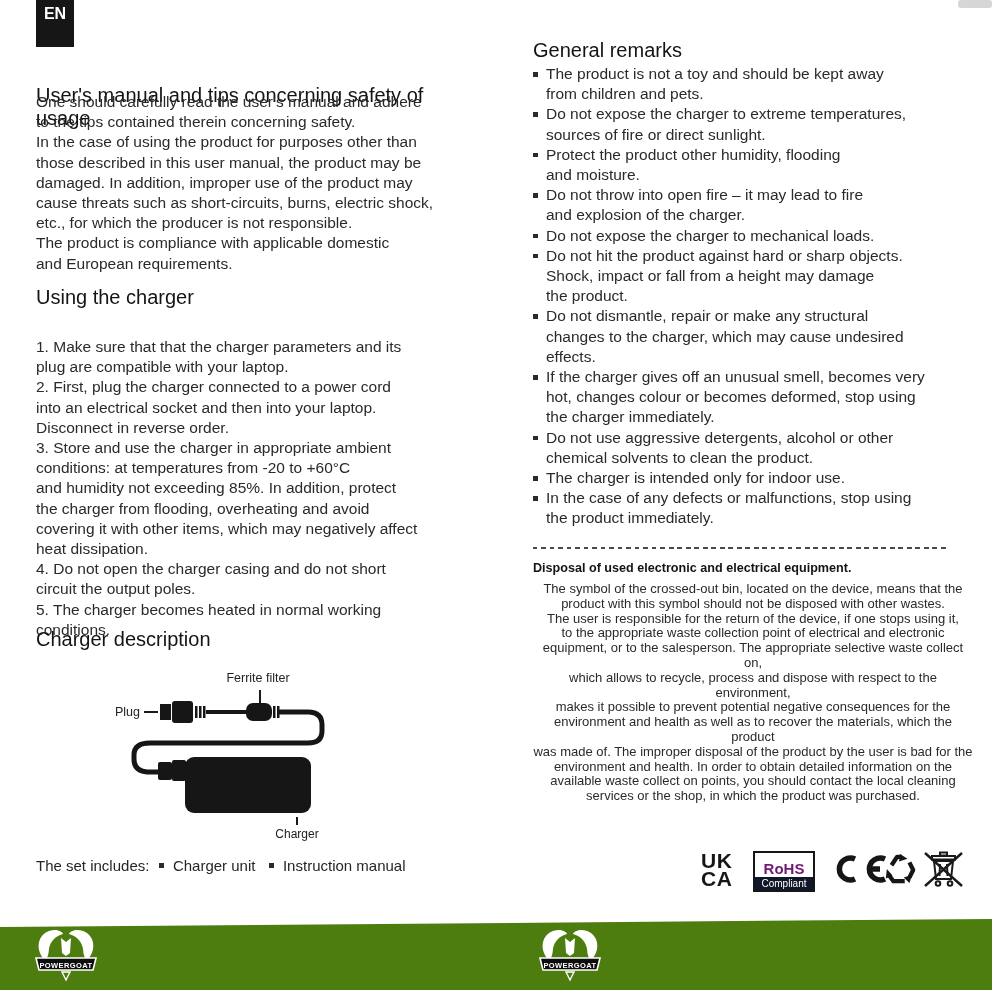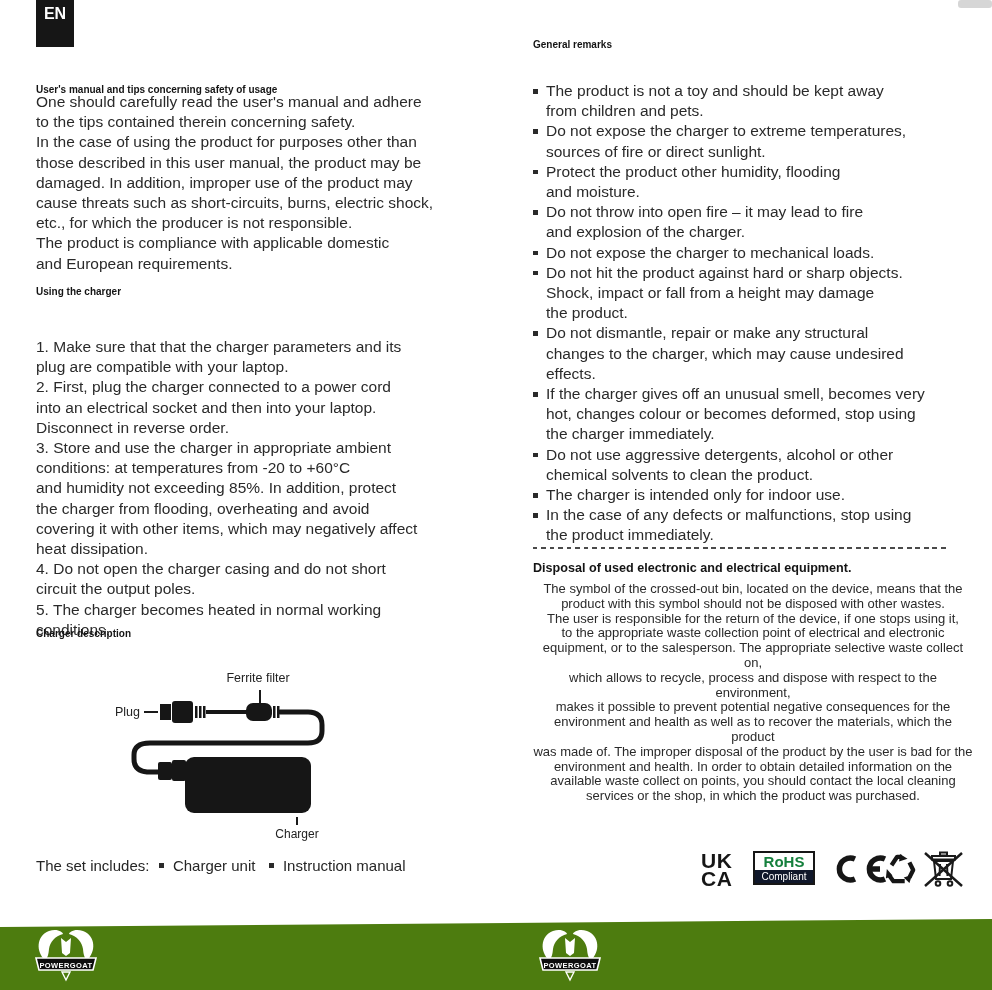--- a/index.html
+++ b/index.html
@@ -3,21 +3,21 @@
 <meta charset="utf-8">
 <style>
   html,body{margin:0;padding:0;}
   body{
     width:992px;height:990px;background:#ffffff;position:relative;overflow:hidden;
     font-family:"Liberation Sans", sans-serif;color:#262626;
     -webkit-font-smoothing:antialiased;
   }
   .abs{position:absolute;}
   .pre{white-space:pre-line;}
-  .h1{font-weight:700;font-size:10px;color:#141414;}
+  .h1{font-weight:400;font-size:20px;color:#141414;}
   .body-txt{font-size:15.5px;line-height:20.2px;color:#2a2a2a;}
   
   .en-badge{
     left:36px;top:0;width:38px;height:47px;background:#161616;color:#fff;
     display:flex;align-items:flex-end;justify-content:center;
     font-weight:700;font-size:16px;padding-bottom:24px;box-sizing:border-box;
   }
   
   .left-col{left:36px;width:440px;}
   .right-col-x{left:533px;width:440px;}
@@ -35,21 +35,21 @@
   .small-h{font-weight:700;font-size:12.6px;color:#141414;}
   .small-txt{font-size:13px;line-height:14.8px;color:#2a2a2a;text-align:center;}
   
   .set-row{display:flex;align-items:center;font-size:15px;color:#262626;}
   .set-row .lbl{font-weight:400;margin-right:10px;}
   .dotsq{width:4.5px;height:4.5px;background:#2a2a2a;margin:0 9px 0 0;}
   .set-item{margin-right:14px;}
   
   .ukca{left:701px;top:852px;font-weight:700;font-size:21px;line-height:17.5px;color:#161616;letter-spacing:0.5px;}
   .rohs{left:753px;top:851px;width:62px;border:2px solid #161616;box-sizing:border-box;text-align:center;background:#fff;}
-  .rohs .r1{font-weight:700;font-size:15px;color:#15803d;line-height:17px;}
+  .rohs .r1{font-weight:700;font-size:15px;color:#701a75;line-height:17px;margin-top:7px;}
   .rohs .r2{background:#0f172a;color:#fff;font-size:10px;line-height:13px;}
   
   .footer-bar{
     left:0;bottom:0;width:992px;height:72px;background:#4d7c0f;
     clip-path:polygon(0 9px,100% 1px,100% 100%,0 100%);
   }
   .smudge{right:0;top:0;width:34px;height:8px;background:#6a6a6a;opacity:.28;border-radius:3px;}
   svg{display:block;}
   text{font-family:"Liberation Sans", sans-serif;}
 </style>
@@ -134,21 +134,21 @@
 <div class="abs set-row" style="left:36px;top:857px;">
   <span class="lbl">The set includes:</span>
   <span class="dotsq"></span>
   <span class="set-item">Charger unit</span>
   <span class="dotsq"></span>
   <span class="set-item">Instruction manual</span>
 </div>
 
 <div class="abs right-col-x h1" style="top:39px;">General remarks</div>
 
-<ul class="abs right-col-x bullets body-txt" style="top:81px;">
+<ul class="abs right-col-x bullets body-txt" style="top:64px;">
   <li>
       <span class="sq">
         <i></i>
       </span>
       <span class="li-txt pre">The product is not a toy and should be kept away
 from children and pets.</span>
     </li>
   <li>
       <span class="sq">
         <i></i>

